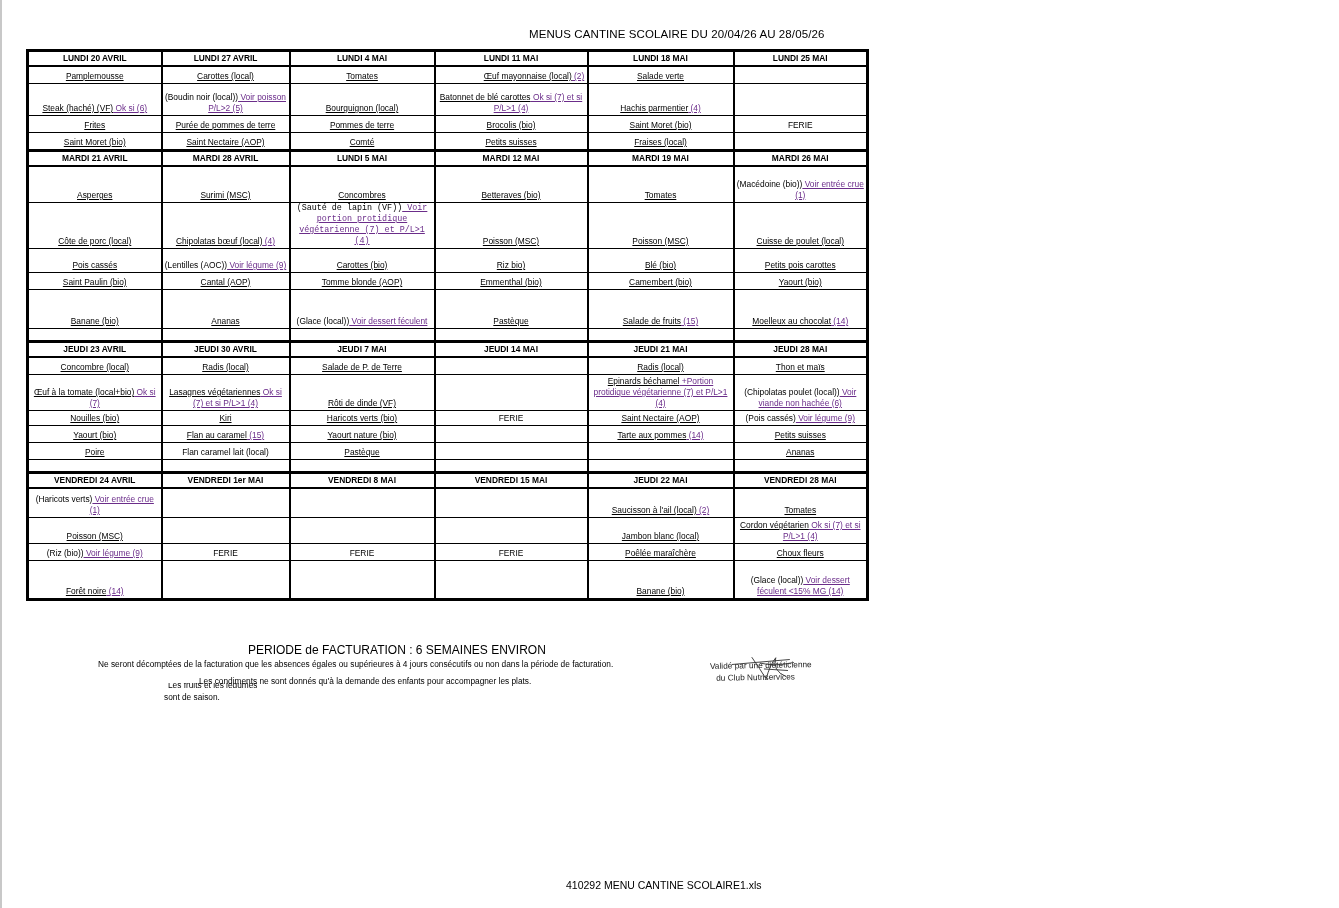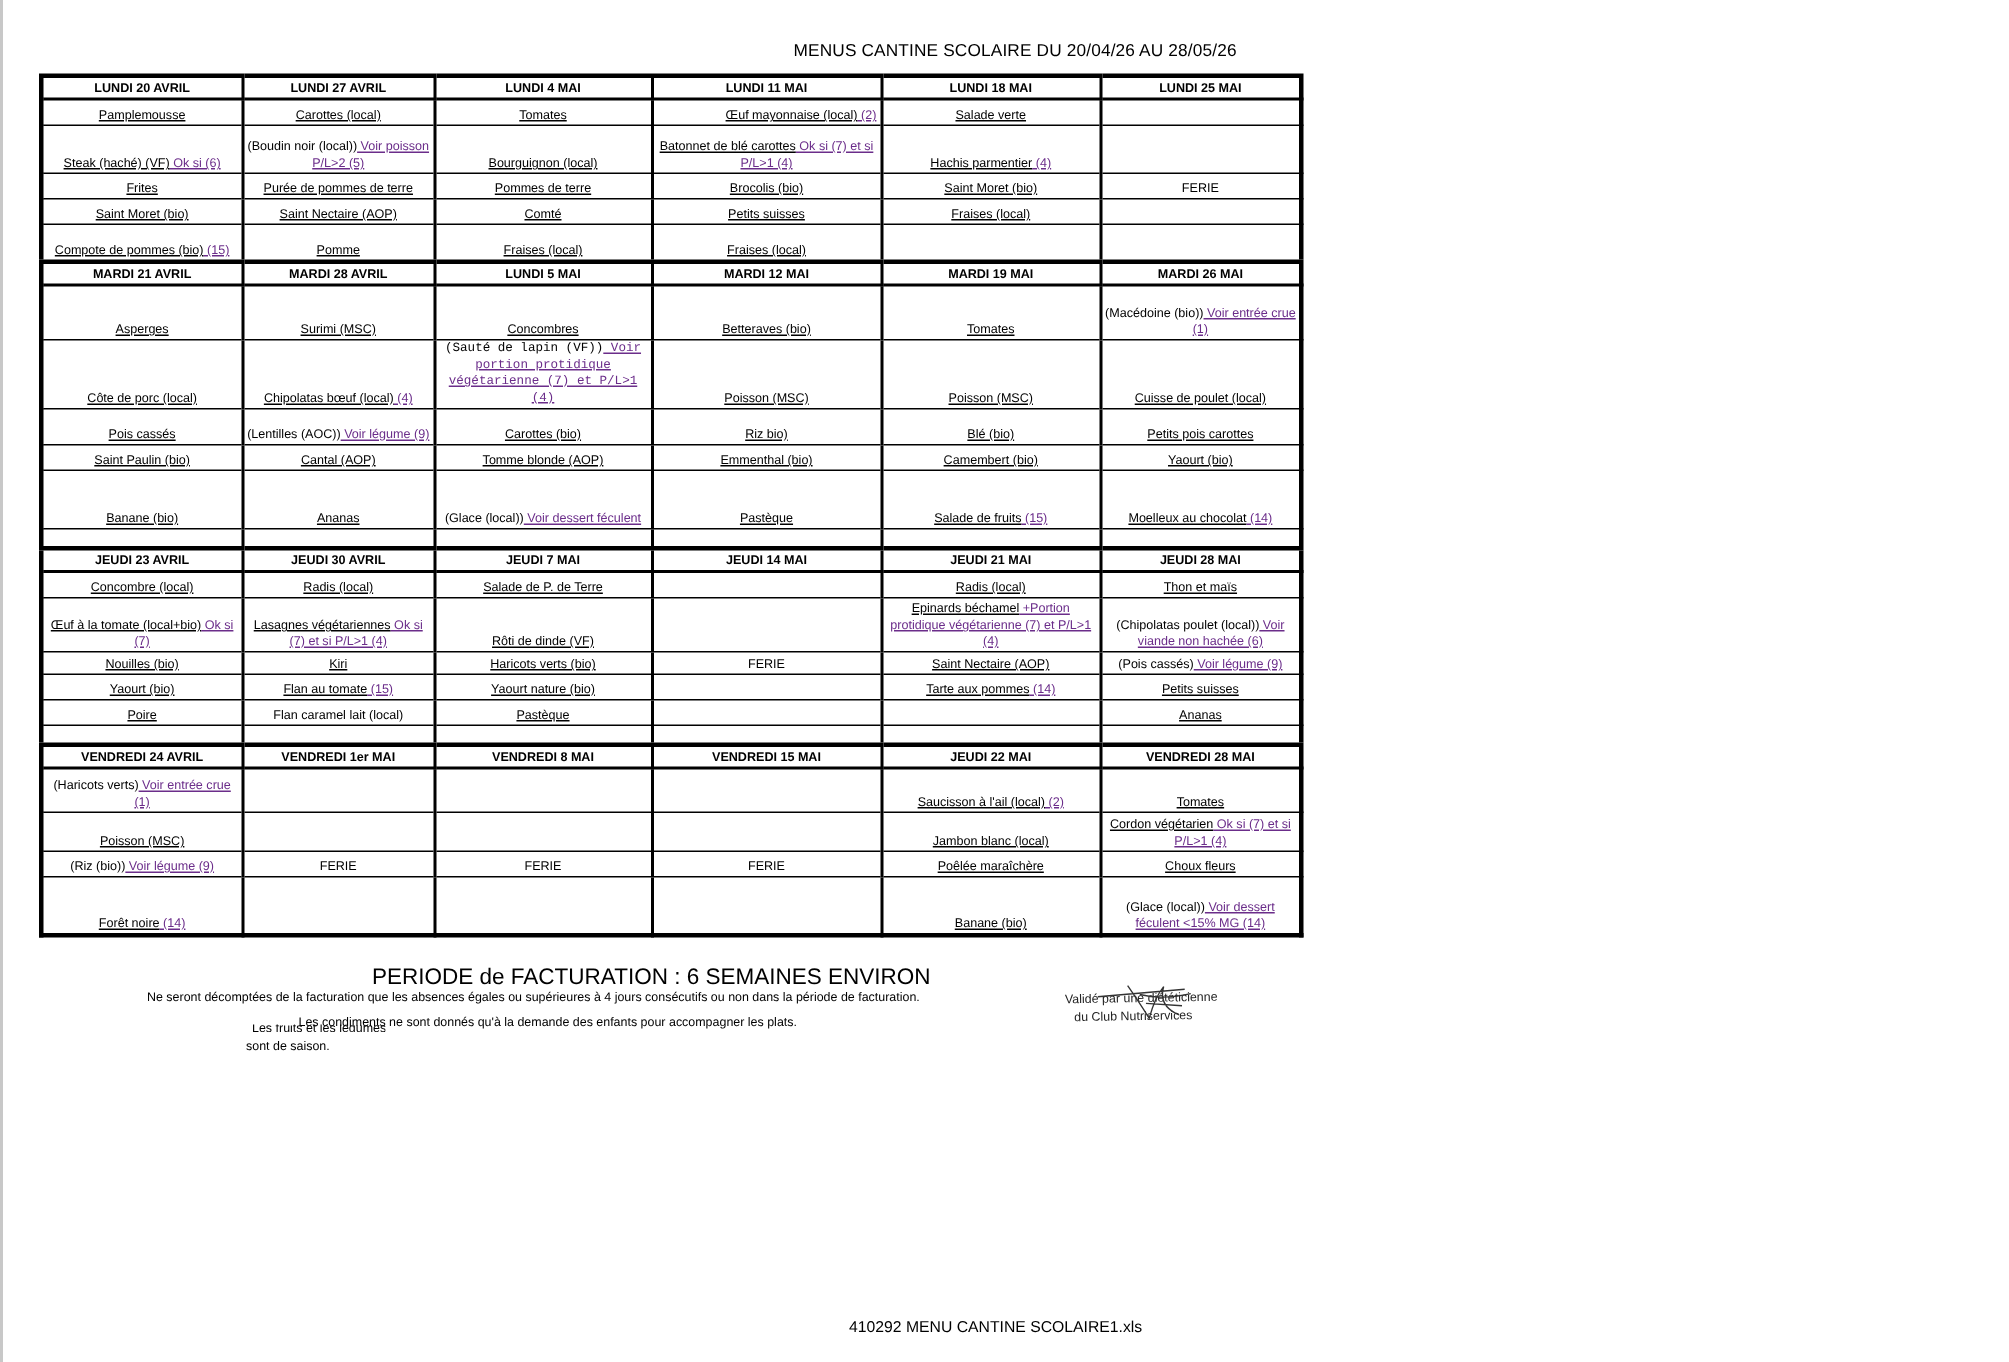--- a/index.html
+++ b/index.html
@@ -10,21 +10,21 @@
   table.menu { position:absolute; left:26px; top:49px; border-collapse:collapse;
                table-layout:fixed; width:840px; border:3px solid #000; }
   table.menu td { border:1px solid #000; border-left:2px solid #000; border-right:2px solid #000;
                   text-align:center; vertical-align:bottom; font-size:8.4px; line-height:11px;
                   padding:0 2px 1px 2px; overflow:hidden; }
   table.menu tr.hdr td { font-weight:bold; vertical-align:middle; border-top:3px solid #000;
                          border-bottom:2px solid #000; height:12px; }
   .dish { text-decoration:underline; }
   .note { color:#6b2d8a; text-decoration:underline; }
   .plain { text-decoration:none; }
-  .footer1 { position:absolute; left:248px; top:643px; font-size:15px; }
+  .footer1 { position:absolute; left:248px; top:643px; font-size:12px; }
   .footer2 { position:absolute; left:98px; top:659px; font-size:8.3px; }
   .footer3 { position:absolute; left:199px; top:676px; font-size:8.3px; }
   .footer4a { position:absolute; left:168px; top:683px; font-size:8.3px; color:#000; height:5px; overflow:hidden; line-height:4px; }
   .footer4 { position:absolute; left:164px; top:692px; font-size:8.3px; }
   .sig { position:absolute; left:710px; top:659px; font-size:8.3px; line-height:12px; color:#222;
          transform:rotate(-1deg); }
   .sig .l2 { padding-left:6px; }
   .sig svg { position:absolute; left:20px; top:-4px; }
   .filename { position:absolute; left:566px; top:879px; font-size:10.5px; }
 </style>
@@ -78,28 +78,20 @@
         <td style="height: 15px;"><span class="plain">FERIE</span></td>
       </tr>
       <tr>
         <td style="height: 15px;"><span class="dish">Saint Moret (bio)</span></td>
         <td style="height: 15px;"><span class="dish">Saint Nectaire (AOP)</span></td>
         <td style="height: 15px;"><span class="dish">Comté</span></td>
         <td style="height: 15px;"><span class="dish">Petits suisses</span></td>
         <td style="height: 15px;"><span class="dish">Fraises (local)</span></td>
         <td style="height: 15px;"></td>
       </tr>
-      <tr>
-        <td style="height: 22px;"><span class="dish">Compote de pommes (bio)</span><span class="note"> (15)</span></td>
-        <td style="height: 22px;"><span class="dish">Pomme</span></td>
-        <td style="height: 22px;"><span class="dish">Fraises (local)</span></td>
-        <td style="height: 22px;"><span class="dish">Fraises (local)</span></td>
-        <td style="height: 22px;"></td>
-        <td style="height: 22px;"></td>
-      </tr>
       <tr class="hdr">
         <td>MARDI 21 AVRIL</td>
         <td>MARDI 28 AVRIL</td>
         <td>LUNDI 5 MAI</td>
         <td>MARDI 12 MAI</td>
         <td>MARDI 19 MAI</td>
         <td>MARDI 26 MAI</td>
       </tr>
       <tr>
         <td style="height: 34px;"><span class="dish">Asperges</span></td>
@@ -176,21 +168,21 @@
       <tr>
         <td style="height: 13px;"><span class="dish">Nouilles (bio)</span></td>
         <td style="height: 13px;"><span class="dish">Kiri</span></td>
         <td style="height: 13px;"><span class="dish">Haricots verts (bio)</span></td>
         <td style="height: 13px;"><span class="plain">FERIE</span></td>
         <td style="height: 13px;"><span class="dish">Saint Nectaire (AOP)</span></td>
         <td style="height: 13px;"><span class="plain">(Pois cassés)</span><span class="note"> Voir légume (9)</span></td>
       </tr>
       <tr>
         <td style="height: 15px;"><span class="dish">Yaourt (bio)</span></td>
-        <td style="height: 15px;"><span class="dish">Flan au tomate</span><span class="note"> (15)</span></td>
+        <td style="height: 15px;"><span class="dish">Flan au caramel</span><span class="note"> (15)</span></td>
         <td style="height: 15px;"><span class="dish">Yaourt nature (bio)</span></td>
         <td style="height: 15px;"></td>
         <td style="height: 15px;"><span class="dish">Tarte aux pommes</span><span class="note"> (14)</span></td>
         <td style="height: 15px;"><span class="dish">Petits suisses</span></td>
       </tr>
       <tr>
         <td style="height: 15px;"><span class="dish">Poire</span></td>
         <td style="height: 15px;"><span class="plain">Flan caramel lait (local)</span></td>
         <td style="height: 15px;"><span class="dish">Pastèque</span></td>
         <td style="height: 15px;"></td>

